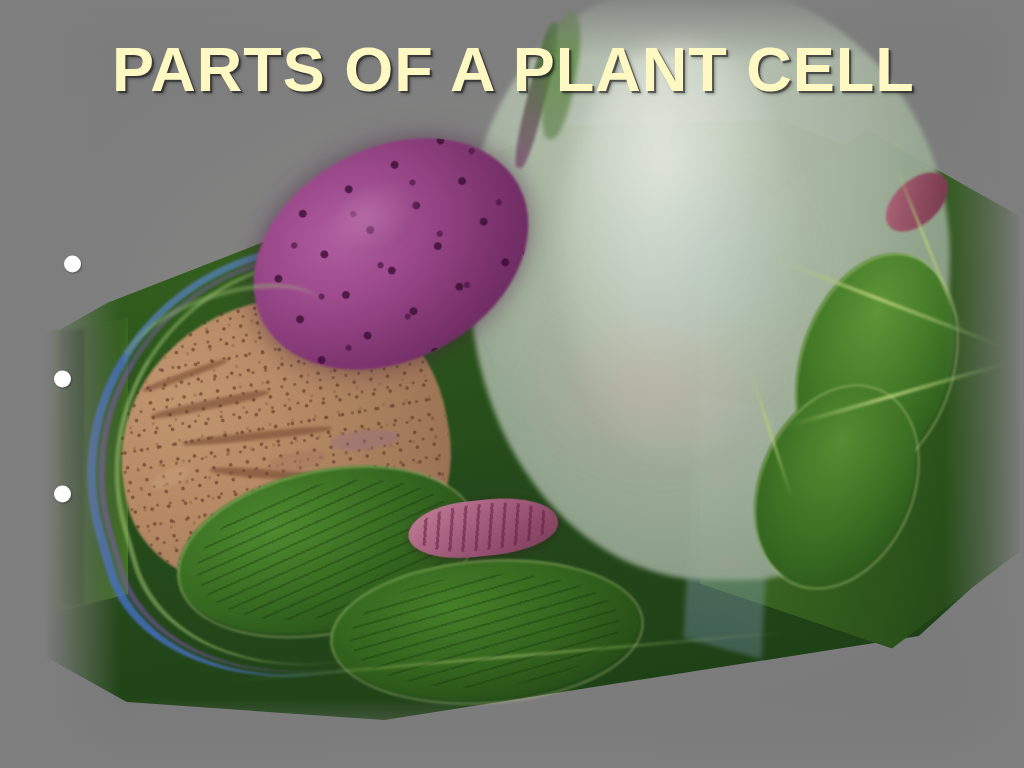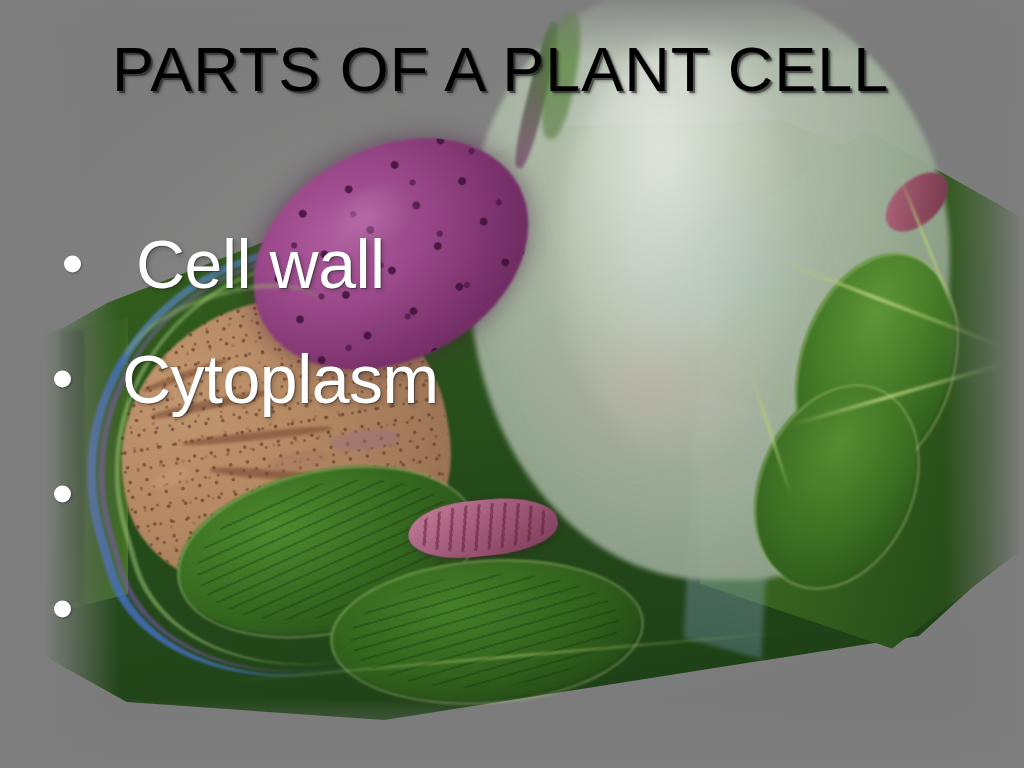--- a/index.html
+++ b/index.html
@@ -474,23 +474,23 @@
     position: absolute;
     inset: 0;
   }
 
   #slide-title {
     position: absolute;
     left: 112px;
     top: 36px;
     font-size: 63px;
     line-height: 1.05;
-    font-weight: 400;
+    font-weight: 700;
     letter-spacing: 1px;
-    color: #000000;
+    color: #fef9c3;
     white-space: nowrap;
     text-shadow:
       2px 2px 0 rgba(30,30,30,.55),
       3px 3px 3px rgba(20,20,20,.35);
   }
 
   #bullet-list {
     position: absolute;
     left: 36px;
     top: 206px;
@@ -612,27 +612,22 @@
   </div>
 
   <div id="content">
 
     <div id="slide-title">PARTS OF A PLANT CELL</div>
 
     <ul id="bullet-list">
 
       <li class="bullet-item">
         <span class="bullet-dot"></span>
-        <span class="bullet-label">Cell wall</span>
       </li>
 
-      <li class="bullet-item">
-        <span class="bullet-dot"></span>
-        <span class="bullet-label">Cytoplasm</span>
-      </li>
 
 
       <li class="bullet-item">
         <span class="bullet-dot"></span>
       </li>
 
       <li class="bullet-item">
         <span class="bullet-dot"></span>
       </li>
 

